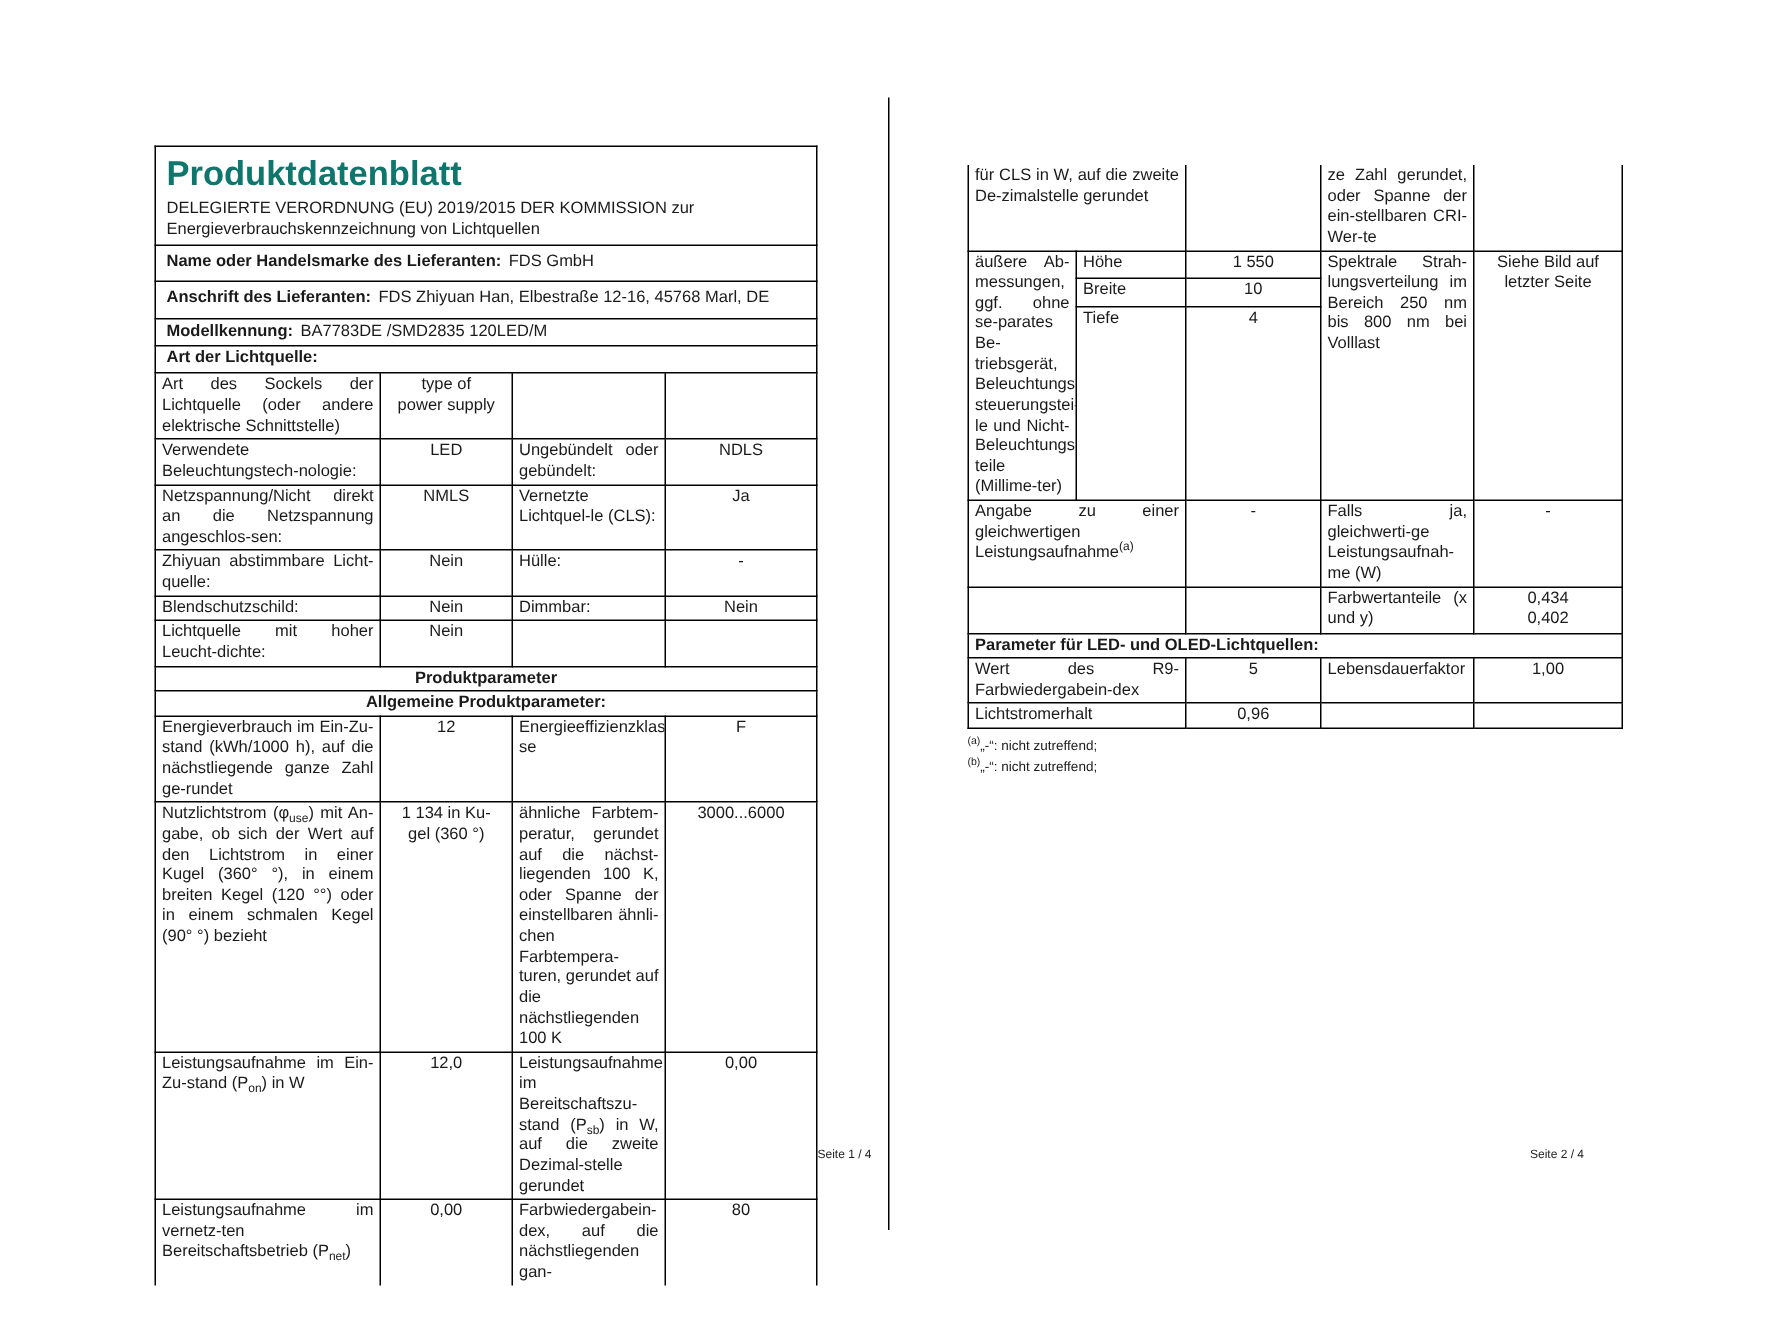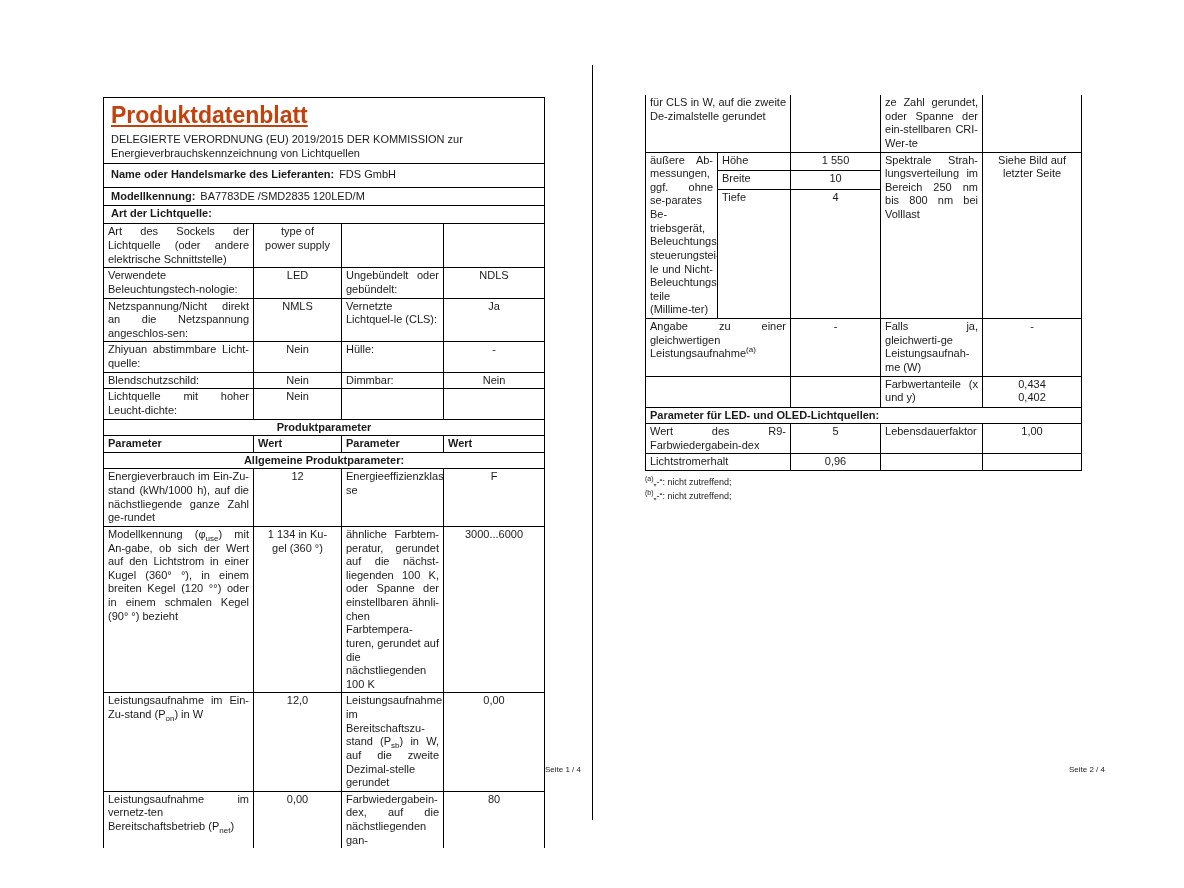--- a/index.html
+++ b/index.html
@@ -4,42 +4,42 @@
 <style>
   html,body{margin:0;padding:0;}
   body{
     width:1184px;height:888px;background:#ffffff;
     font-family:"Liberation Sans","DejaVu Sans",sans-serif;
     color:#1a1a1a;position:relative;overflow:hidden;
   }
   .stage{position:relative;width:1184px;height:888px;}
   .divider{position:absolute;left:592px;top:65px;width:1px;height:755px;background:#000;}
   .page1{position:absolute;left:103px;top:97px;width:441px;}
-  .page2{position:absolute;left:645px;top:95px;width:436px;}
+  .page2{position:absolute;left:645px;top:110px;width:436px;}
   table.t{border-collapse:collapse;table-layout:fixed;width:100%;}
   table.t td{border:1px solid #000;padding:1px 4px;vertical-align:top;font-size:11px;line-height:1.24;overflow:hidden;}
   .lbl{text-align:justify;}
   .val{text-align:center;white-space:pre-line;}
   .b{font-weight:bold;}
   .ctr{text-align:center;}
   .titlecell{padding:5px 7px 2px 7px !important;}
-  .doc-title{font-size:23px;font-weight:bold;color:#c2410c;line-height:1.1;margin-bottom:5px;text-decoration:underline;}
+  .doc-title{font-size:23px;font-weight:bold;color:#0f766e;line-height:1.1;margin-bottom:5px;}
   .doc-sub{font-size:11px;line-height:1.25;white-space:pre-line;}
   .idrow td{padding:4px 4px 2px 7px !important;margin-top:32px;}
   .idval{margin-left:5px;font-weight:normal;}
   .secrow td{padding-left:7px !important;}
   tr.nbt > td{border-top:none;}
   tr.nbb > td{border-bottom:none;}
   sub.s{font-size:8px;line-height:0;}
   sup.s{font-size:8px;line-height:0;}
   .footnotes{margin-top:5px;font-size:9px;line-height:1.55;}
   .footnotes sup{font-size:7px;line-height:0;}
   .pagefooter{position:absolute;top:765px;font-size:8px;color:#222;text-align:right;}
   .pf1{left:103px;width:438px;padding-left:40px;}
-  .pf2{left:672px;width:433px;}
+  .pf2{left:623px;width:433px;}
 </style>
 </head>
 <body>
 
 <div class="stage">
 
   <div class="divider"></div>
 
   <div class="page1">
     <table class="t">
@@ -58,20 +58,25 @@
 Energieverbrauchskennzeichnung von Lichtquellen</div>
         </td>
       </tr>
 
       <tr class="idrow" style="height:24px">
         <td colspan="4">
           <span class="b">Name oder Handelsmarke des Lieferanten:</span><span class="idval">FDS GmbH</span>
         </td>
       </tr>
 
+      <tr class="idrow" style="height:25px">
+        <td colspan="4">
+          <span class="b">Anschrift des Lieferanten:</span><span class="idval">FDS Zhiyuan Han, Elbestraße 12-16, 45768 Marl, DE</span>
+        </td>
+      </tr>
 
       <tr class="idrow" style="height:17px">
         <td colspan="4" style="padding-top:2px !important">
           <span class="b">Modellkennung:</span><span class="idval">BA7783DE /SMD2835 120LED/M</span>
         </td>
       </tr>
 
       <tr class="secrow" style="height:18px">
         <td colspan="4" class="b">Art der Lichtquelle:</td>
       </tr>
@@ -111,37 +116,31 @@
         <td class="lbl">Lichtquelle mit hoher Leucht-dichte:</td>
         <td class="val">Nein</td>
         <td class="lbl"></td>
         <td class="val"></td>
       </tr>
 
       <tr style="height:15px">
         <td colspan="4" class="b ctr">Produktparameter</td>
       </tr>
       <tr style="height:15px">
-        <td class="b">Parameter</td>
-        <td class="b">Wert</td>
-        <td class="b">Parameter</td>
-        <td class="b">Wert</td>
-      </tr>
-      <tr style="height:15px">
         <td colspan="4" class="b ctr">Allgemeine Produktparameter:</td>
       </tr>
 
       <tr style="height:54px">
         <td class="lbl">Energieverbrauch im Ein-Zu-stand (kWh/1000 h), auf die nächstliegende ganze Zahl ge-rundet</td>
         <td class="val">12</td>
         <td class="lbl">Energieeffizienzklas-se</td>
         <td class="val">F</td>
       </tr>
       <tr style="height:131px">
-        <td class="lbl"><span>Modellkennung (φ</span><sub class="s">use</sub><span>) mit An-gabe, ob sich der Wert auf den Lichtstrom in einer Kugel (360° °), in einem breiten Kegel (120 °°) oder in einem schmalen Kegel (90° °) bezieht</span></td>
+        <td class="lbl"><span>Nutzlichtstrom (φ</span><sub class="s">use</sub><span>) mit An-gabe, ob sich der Wert auf den Lichtstrom in einer Kugel (360° °), in einem breiten Kegel (120 °°) oder in einem schmalen Kegel (90° °) bezieht</span></td>
         <td class="val">1 134 in Ku-
 gel (360 °)</td>
         <td class="lbl">ähnliche Farbtem-peratur, gerundet auf die nächst-liegenden 100 K, oder Spanne der einstellbaren ähnli-chen Farbtempera-turen, gerundet auf die nächstliegenden 100 K</td>
         <td class="val">3000...6000</td>
       </tr>
       <tr style="height:68px">
         <td class="lbl"><span>Leistungsaufnahme im Ein-Zu-stand (P</span><sub class="s">on</sub><span>) in W</span></td>
         <td class="val">12,0</td>
         <td class="lbl"><span>Leistungsaufnahme im Bereitschaftszu-stand (P</span><sub class="s">sb</sub><span>) in W, auf die zweite Dezimal-stelle gerundet</span></td>
         <td class="val">0,00</td>

